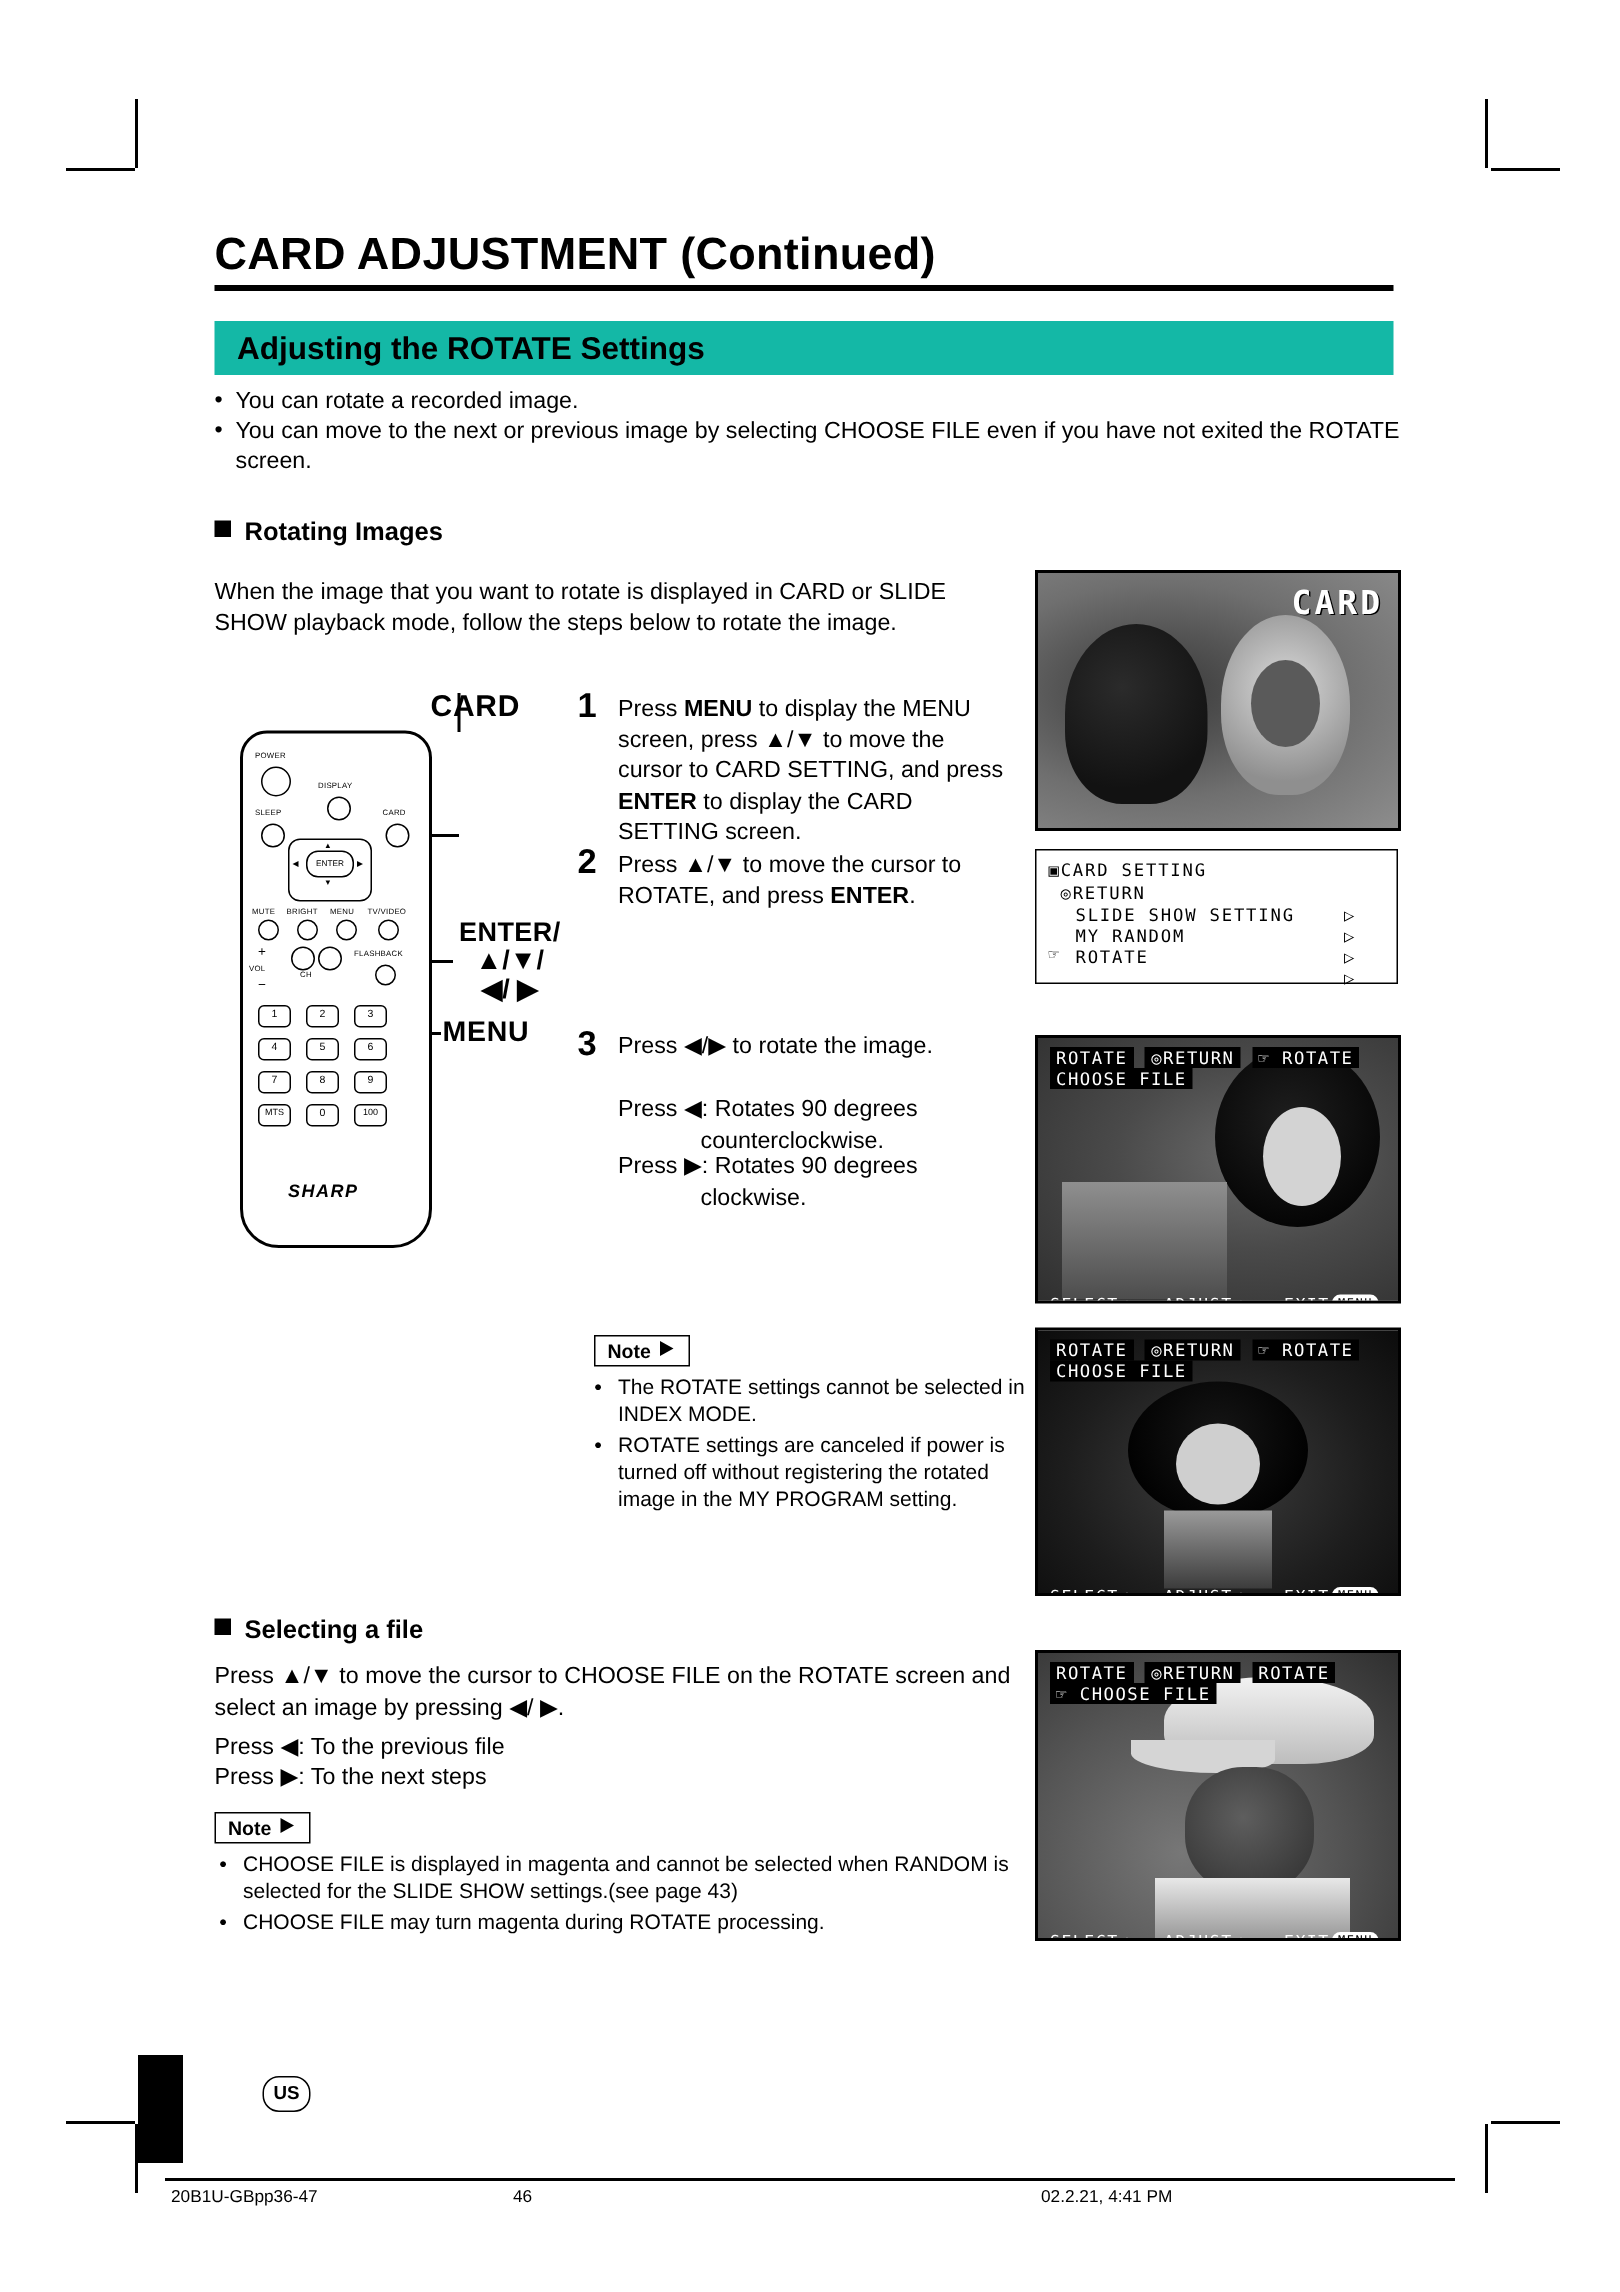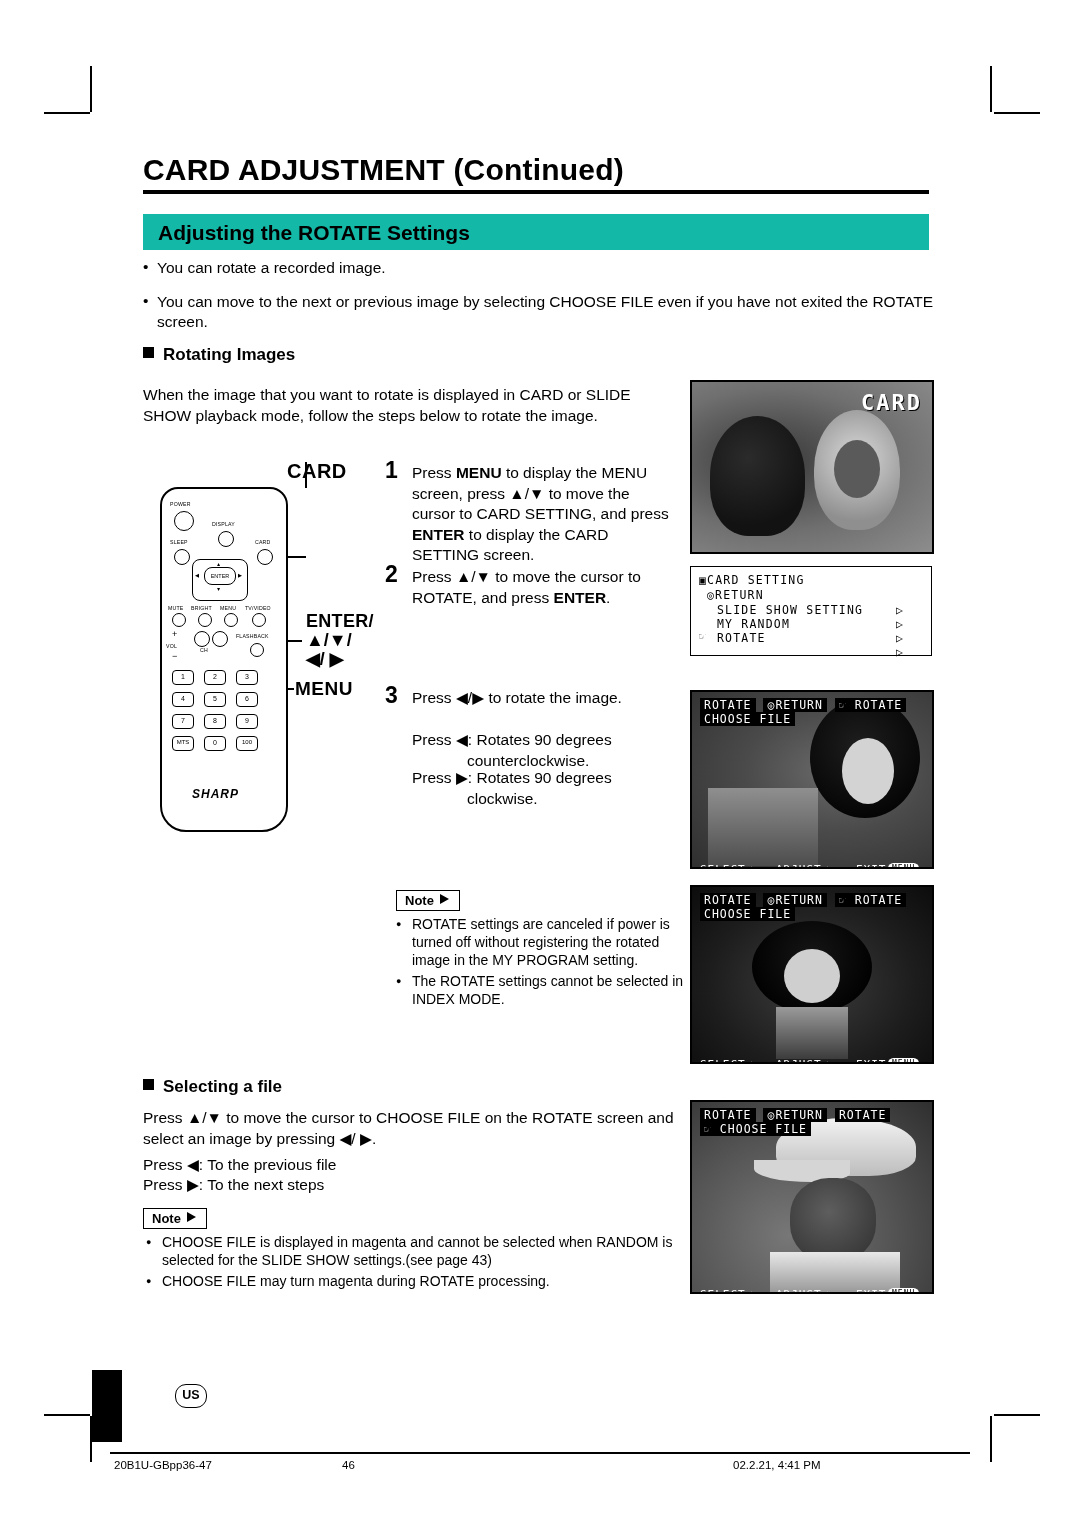--- a/index.html
+++ b/index.html
@@ -30,21 +30,21 @@
   .body-text{position:absolute;font-size:15.5px;line-height:20.5px;}
 
   
   .step{position:absolute;font-size:15.5px;line-height:20.5px;}
   .step .num{position:absolute;left:0;top:-3px;font-size:23px;font-weight:bold;}
   .step .txt{display:block;margin-left:27px;}
   b{font-weight:bold;}
 
   
   .lbl-card{position:absolute;left:287px;top:460px;font-size:20px;font-weight:bold;letter-spacing:.5px;}
-  .lbl-enter{position:absolute;left:306px;top:612px;font-size:18px;font-weight:bold;letter-spacing:.3px;line-height:19px;text-align:left;}
+  .lbl-enter{position:absolute;left:306px;top:612px;font-size:18px;font-weight:bold;letter-spacing:.3px;line-height:19px;text-align:center;}
   .lbl-menu{position:absolute;left:295px;top:678px;font-size:19px;font-weight:bold;letter-spacing:.5px;}
 
   
   .remote{position:absolute;left:160px;top:487px;width:128px;height:345px;}
   .remote-body{position:absolute;inset:0;border:2px solid #000;border-radius:18px 18px 26px 26px;background:#fff;}
   .rbtn{position:absolute;border:1.4px solid #000;border-radius:50%;background:#fff;}
   .rkey{position:absolute;border:1.4px solid #000;border-radius:4px;background:#fff;font-size:7px;text-align:center;line-height:11px;}
   .rtxt{position:absolute;font-size:5.2px;letter-spacing:.2px;}
   .rring{position:absolute;width:54px;height:40px;border:1.4px solid #000;border-radius:8px;}
   .rcenter{position:absolute;border:1.4px solid #000;border-radius:50%;background:#fff;font-size:5.5px;text-align:center;}
@@ -92,21 +92,21 @@
 
   <h1 class="title">CARD ADJUSTMENT (Continued)</h1>
   <div class="title-rule"></div>
 
   <div class="subbar">
     <span>Adjusting the ROTATE Settings</span>
   </div>
 
   <div class="bullets">
     <div>You can rotate a recorded image.</div>
-    <div style="margin-top:14px;">You can move to the next or previous image by selecting CHOOSE FILE even if you have not exited the ROTATE screen.</div>
+    <div style="margin-top:0;">You can move to the next or previous image by selecting CHOOSE FILE even if you have not exited the ROTATE screen.</div>
   </div>
 
   <div class="sec" style="left:143px;top:345px;">
     <span class="sq"></span><span>Rotating Images</span>
   </div>
 
   <div class="body-text" style="left:143px;top:385px;width:530px;">When the image that you want to rotate is displayed in CARD or SLIDE SHOW playback mode, follow the steps below to rotate the image.</div>
 
   <div class="lbl-card">CARD</div>
   <div class="lbl-enter">
@@ -187,22 +187,22 @@
     <span class="txt">Press ◀/▶ to rotate the image.</span>
   </div>
 
   <div class="body-text" style="left:412px;top:730px;width:260px;">Press ◀: Rotates 90 degrees<span style="display:block;margin-left:55px;">counterclockwise.</span></div>
   <div class="body-text" style="left:412px;top:768px;width:260px;">Press ▶: Rotates 90 degrees<span style="display:block;margin-left:55px;">clockwise.</span></div>
 
   <div class="notebox" style="left:396px;top:890px;">
     <span>Note</span><span class="tri"></span>
   </div>
   <div class="note-items" style="left:396px;top:915px;width:288px;">
+    <div>The ROTATE settings cannot be selected in INDEX MODE.</div>
     <div>ROTATE settings are canceled if power is turned off without registering the rotated image in the MY PROGRAM setting.</div>
-    <div>The ROTATE settings cannot be selected in INDEX MODE.</div>
   </div>
 
   <div class="sec" style="left:143px;top:1077px;">
     <span class="sq"></span><span>Selecting a file</span>
   </div>
   <div class="body-text" style="left:143px;top:1108px;width:545px;">Press ▲/▼ to move the cursor to CHOOSE FILE on the ROTATE screen and select an image by pressing ◀/ ▶.</div>
   <div class="body-text" style="left:143px;top:1155px;width:400px;">Press ◀: To the previous file</div>
   <div class="body-text" style="left:143px;top:1175px;width:400px;">Press ▶: To the next steps</div>
 
   <div class="notebox" style="left:143px;top:1208px;">
@@ -298,15 +298,15 @@
       <span style="position:absolute;left:164px;">EXIT:</span>
       <span style="position:absolute;left:196px;font-size:8px;border-radius:7px;background:#fff;color:#000;padding:1px 4px;">MENU</span>
     </div>
   </div>
 
   <div class="pagenum">46</div>
   <div class="us-badge">US</div>
   <div class="footline"></div>
   <div class="foot-txt" style="left:114px;top:1459px;">20B1U-GBpp36-47</div>
   <div class="foot-txt" style="left:342px;top:1459px;">46</div>
-  <div class="foot-txt" style="left:707px;top:1459px;padding-left:26px;">02.2.21, 4:41 PM</div>
+  <div class="foot-txt" style="left:668px;top:1459px;padding-left:26px;">02.2.21, 4:41 PM</div>
 
 </div>
 
 </body></html>

